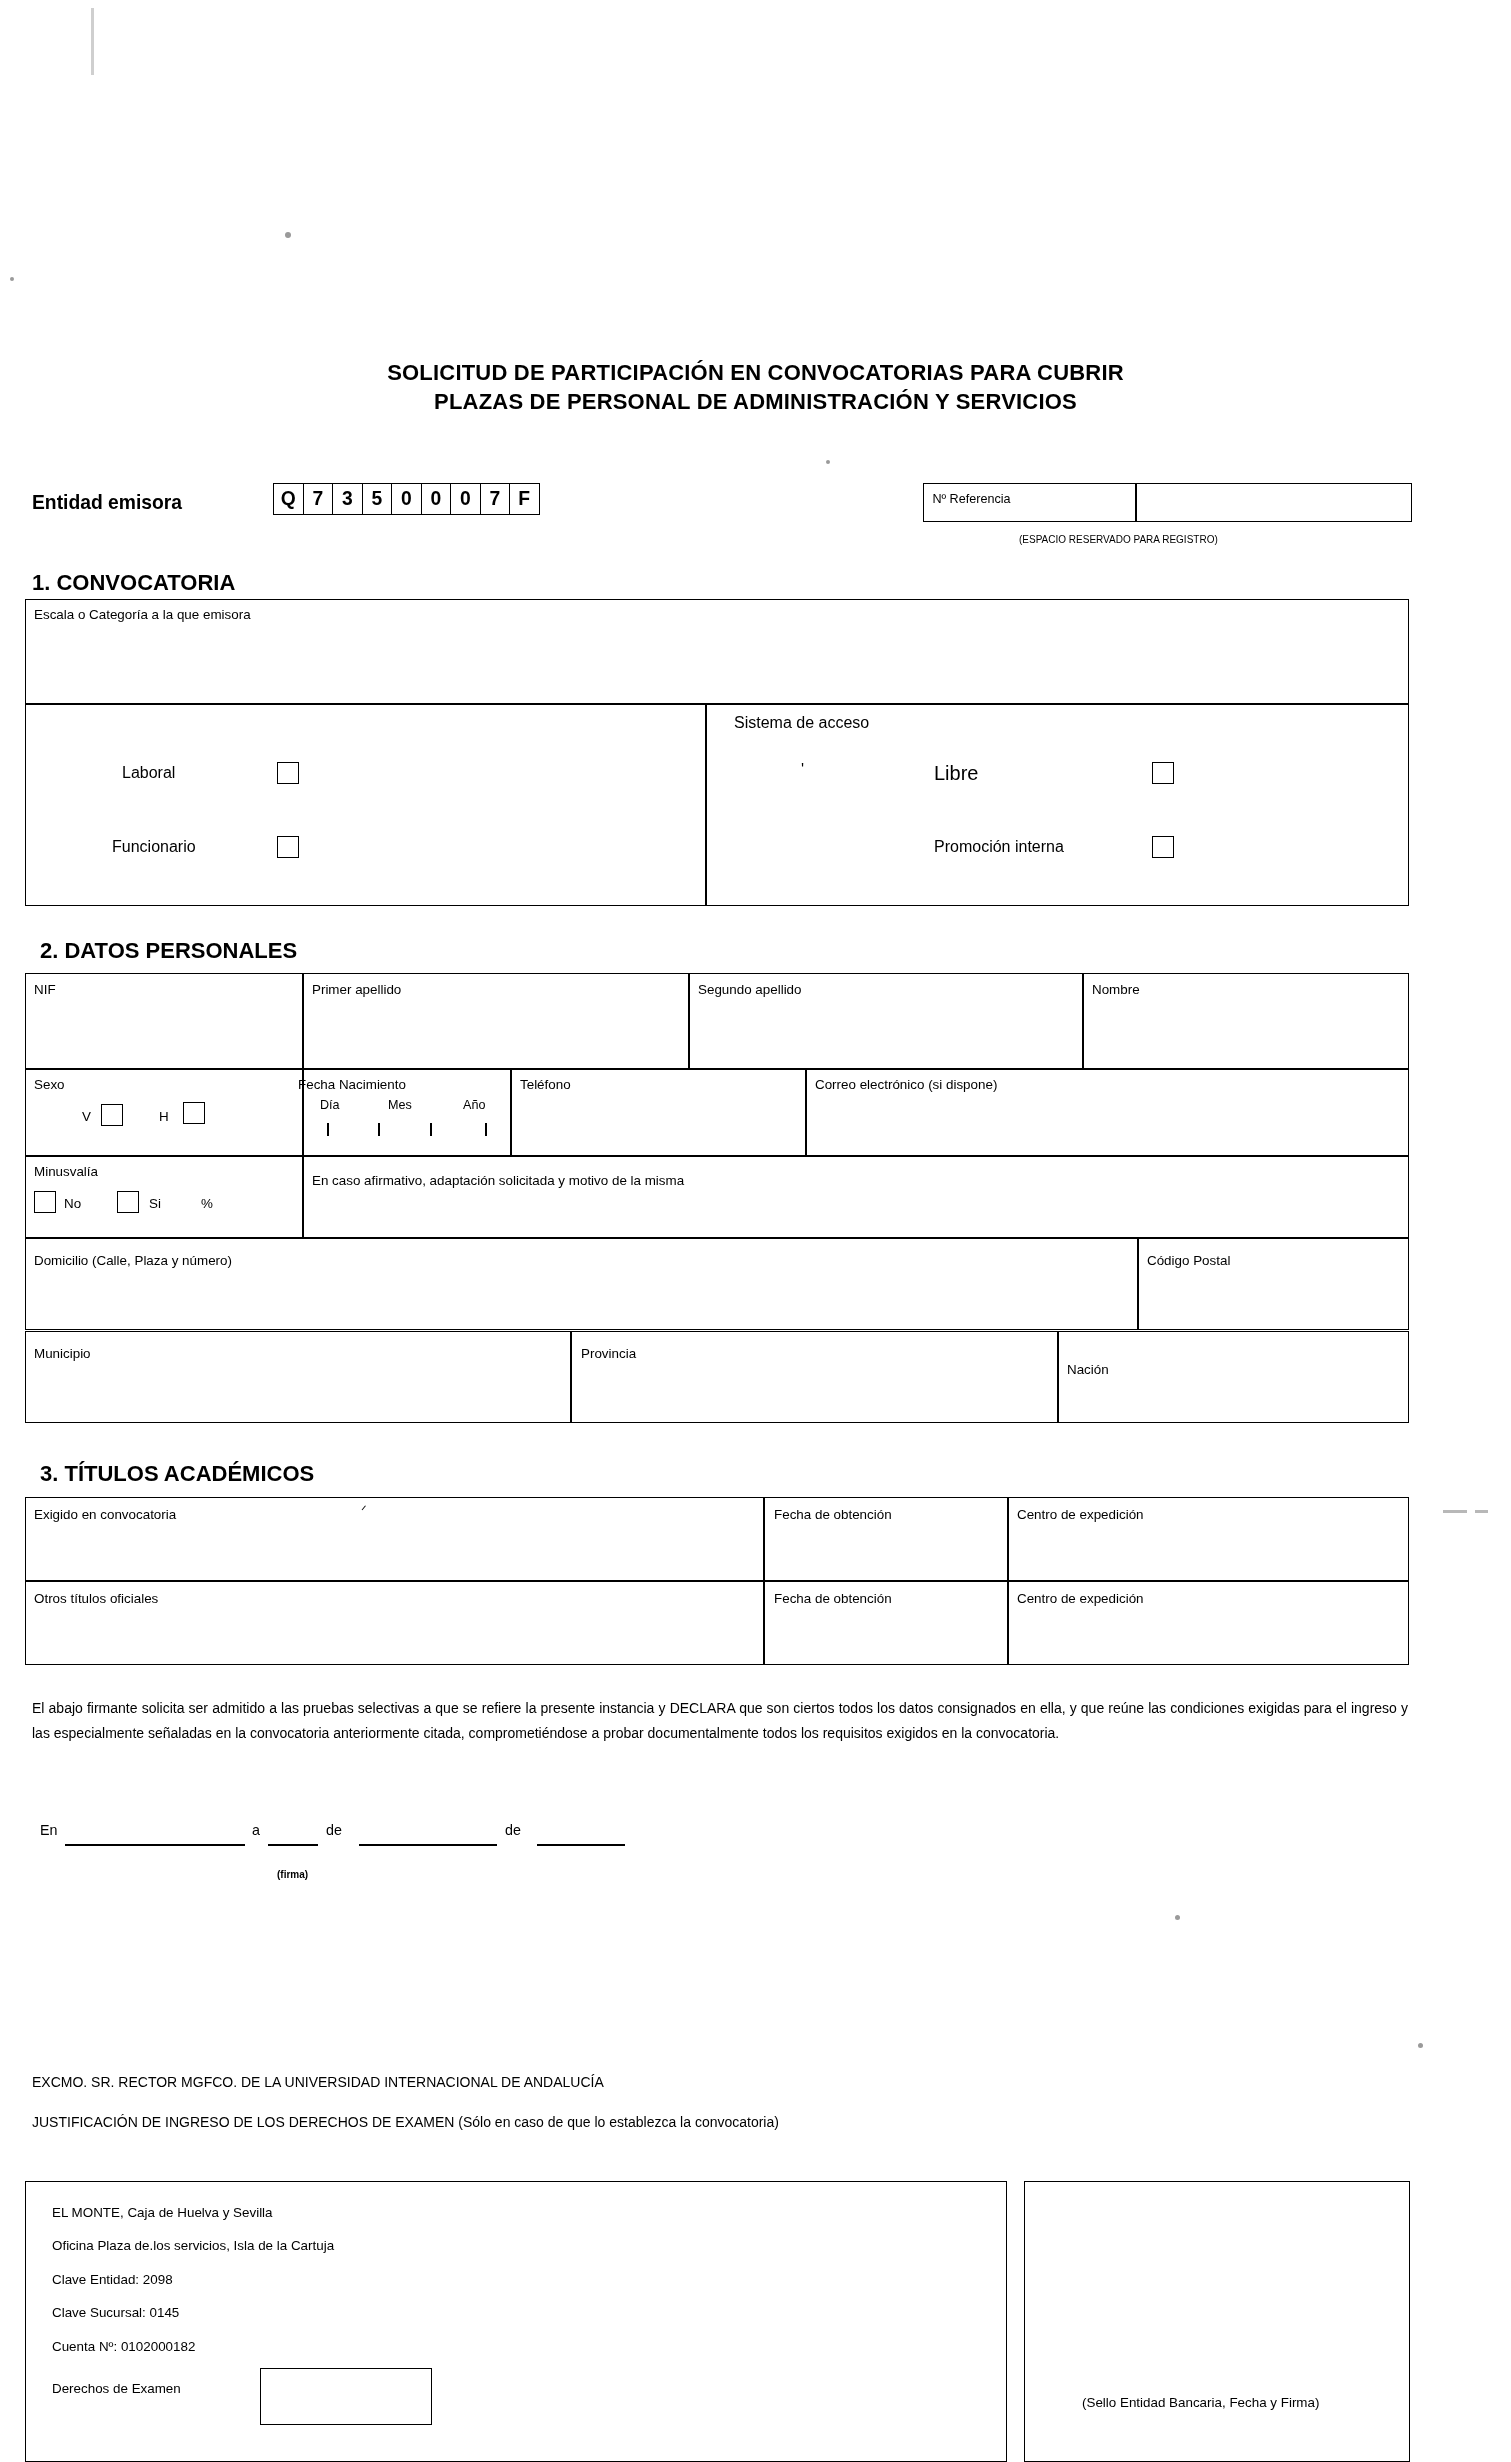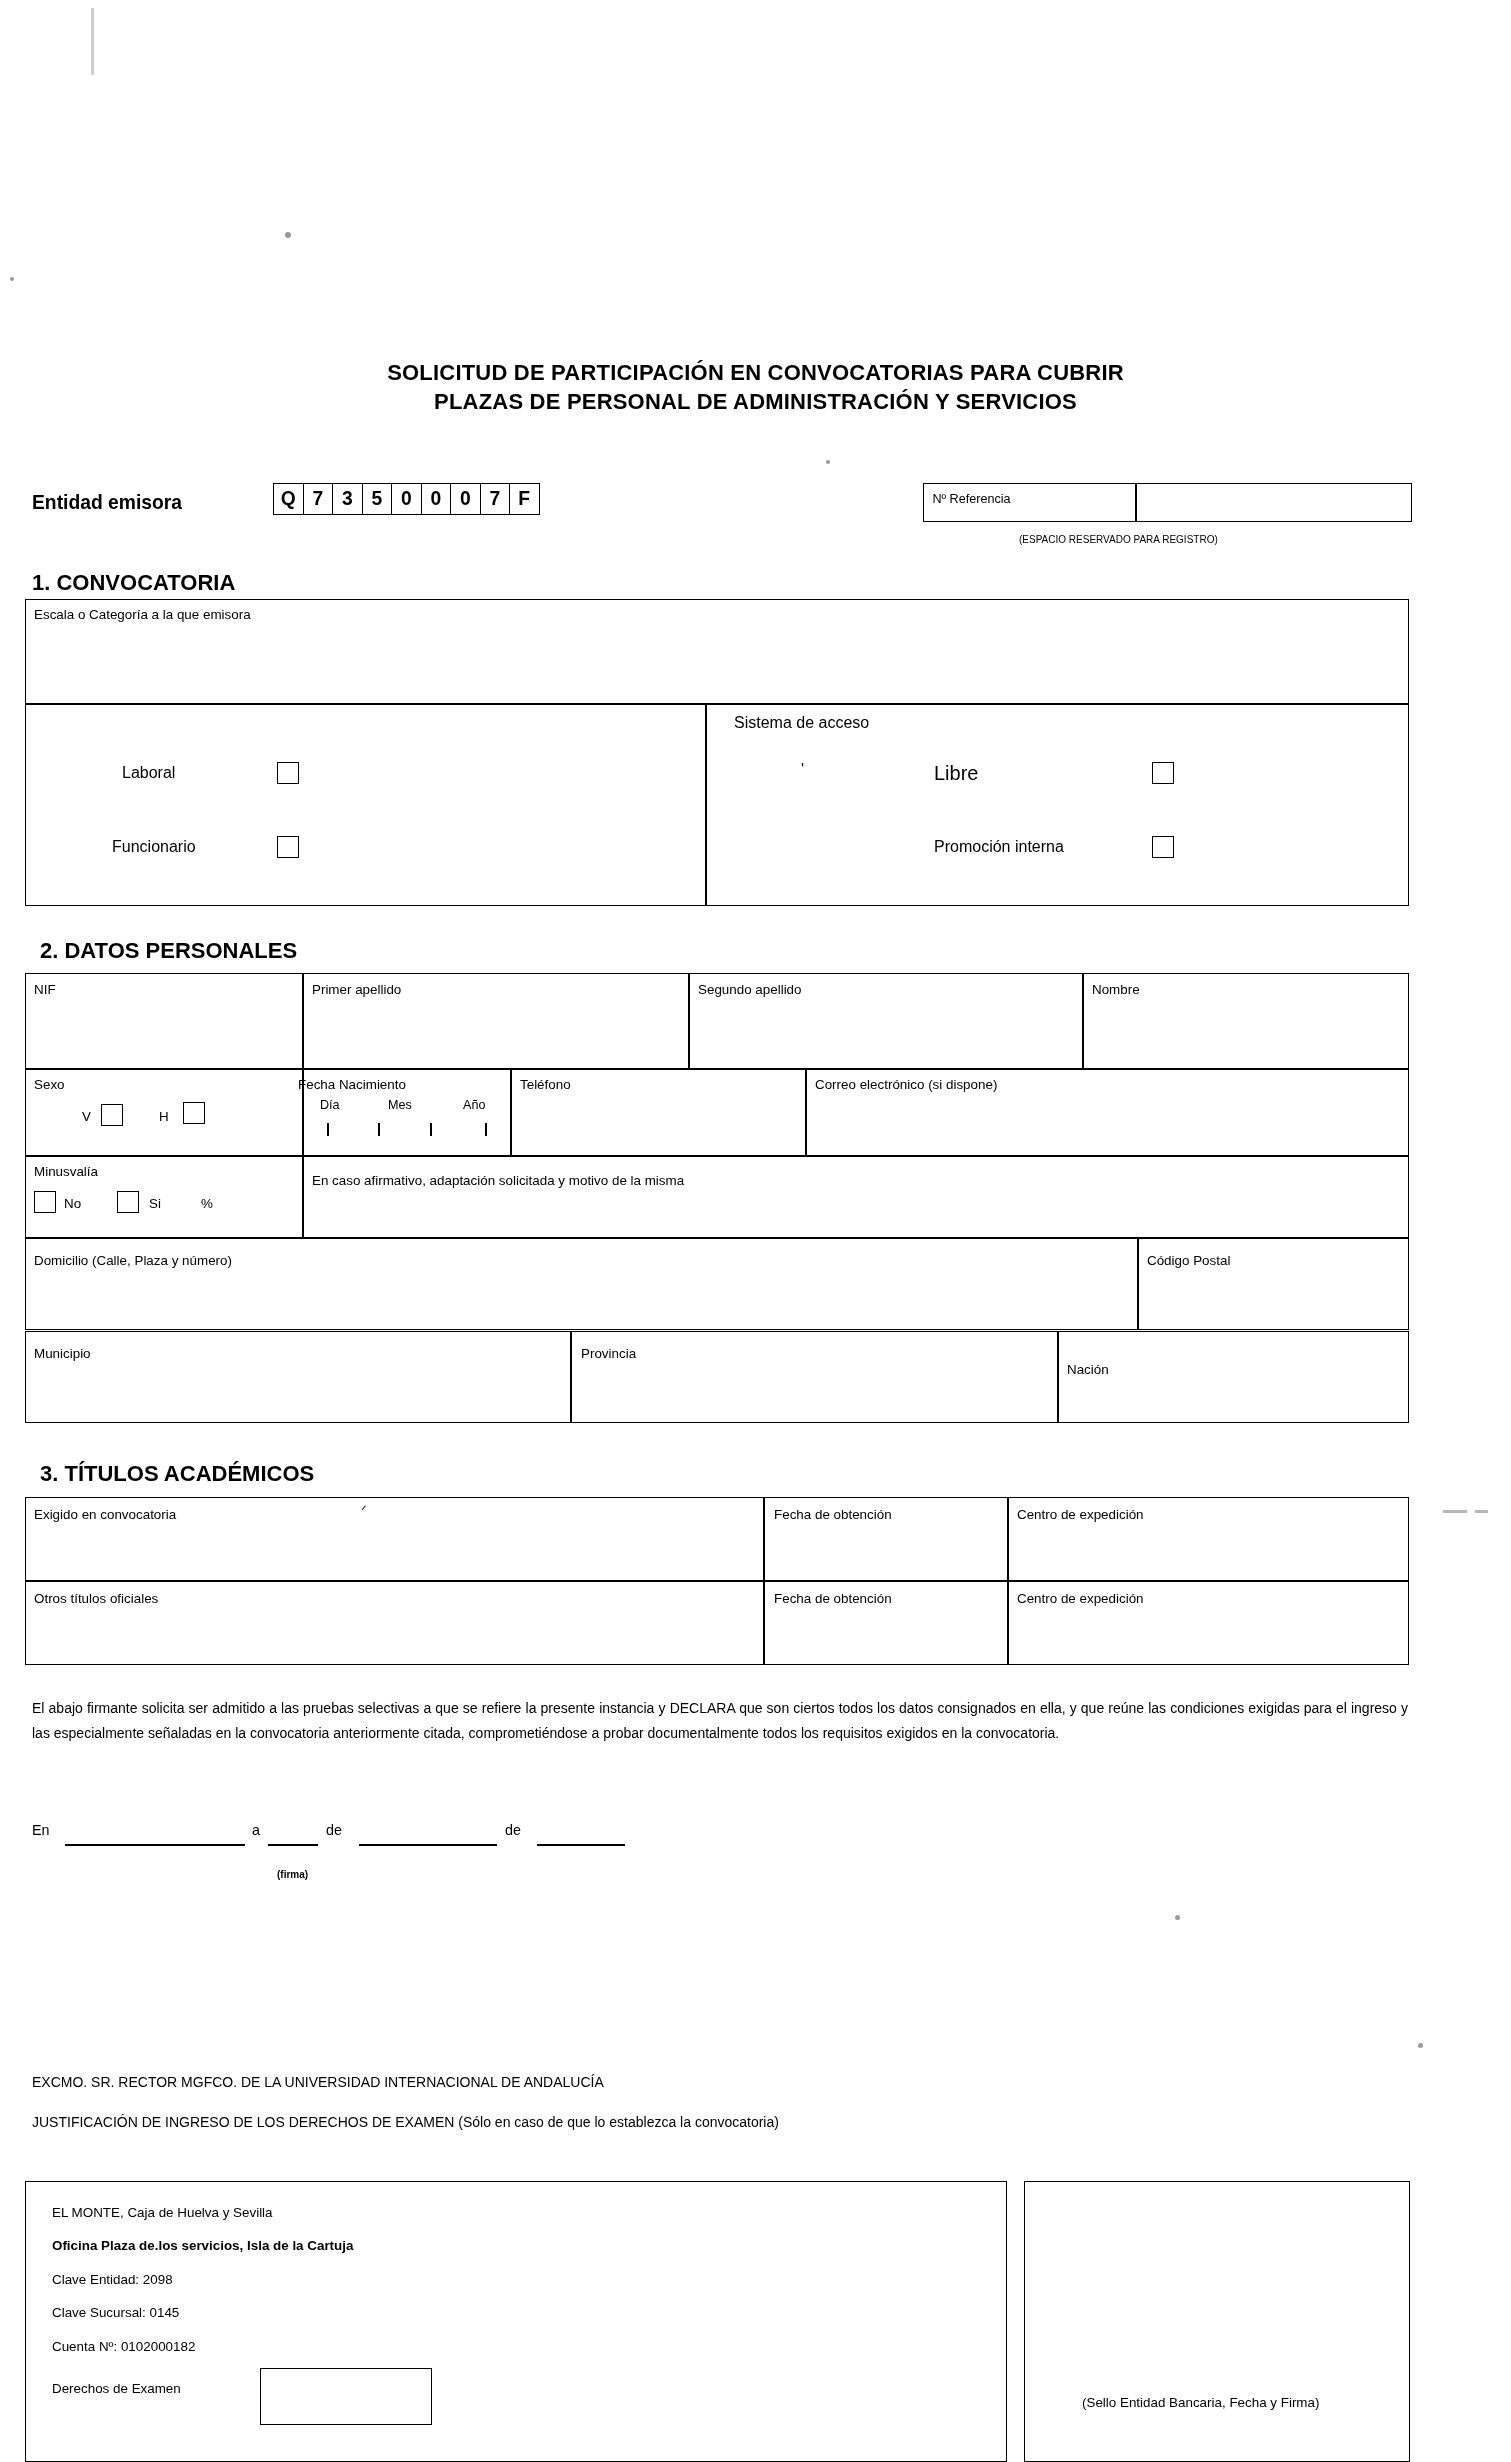--- a/index.html
+++ b/index.html
@@ -353,39 +353,39 @@
 
     <div class="box" style="left:25px; top:1581px; width:1384px; height:84px;"></div>
     <div class="vline" style="left:763px; top:1581px; height:84px;"></div>
     <div class="vline" style="left:1007px; top:1581px; height:84px;"></div>
     <div class="flab" style="left:34px; top:1591px;">Otros títulos oficiales</div>
     <div class="flab" style="left:774px; top:1591px;">Fecha de obtención</div>
     <div class="flab" style="left:1017px; top:1591px;">Centro de expedición</div>
 
     <div class="decl">El abajo firmante solicita ser admitido a las pruebas selectivas a que se refiere la presente instancia y DECLARA que son ciertos todos los datos consignados en ella, y que reúne las condiciones exigidas para el ingreso y las especialmente señaladas en la convocatoria anteriormente citada, comprometiéndose a probar documentalmente todos los requisitos exigidos en la convocatoria.</div>
 
-    <div class="en-line" style="left:32px; top:1822px;">En</div>
+    <div class="en-line" style="left:40px; top:1822px;">En</div>
     <div class="ul" style="left:65px; top:1844px; width:180px;"></div>
     <div class="en-line" style="left:252px; top:1822px;">a</div>
     <div class="ul" style="left:268px; top:1844px; width:50px;"></div>
     <div class="en-line" style="left:326px; top:1822px;">de</div>
     <div class="ul" style="left:359px; top:1844px; width:138px;"></div>
     <div class="en-line" style="left:505px; top:1822px;">de</div>
     <div class="ul" style="left:537px; top:1844px; width:88px;"></div>
 
     <div class="firma">(firma)</div>
 
     <div class="foot-line" style="left:32px; top:2074px;">EXCMO. SR. RECTOR MGFCO. DE LA UNIVERSIDAD INTERNACIONAL DE ANDALUCÍA</div>
     <div class="foot-line" style="left:32px; top:2114px;">JUSTIFICACIÓN DE INGRESO DE LOS DERECHOS DE EXAMEN (Sólo en caso de que lo establezca la convocatoria)</div>
 
     <div class="bank-box" style="left:25px; top:2181px; width:982px; height:281px;"></div>
     <div class="bank-box" style="left:1024px; top:2181px; width:386px; height:281px;"></div>
 
     <div class="bank-line" style="top:2205px;">EL MONTE, Caja de Huelva y Sevilla</div>
-    <div class="bank-line" style="top:2238px;font-weight:bold;">Oficina Plaza de.los servicios, Isla de la Cartuja</div>
+    <div class="bank-line" style="top:2238px;">Oficina Plaza de.los servicios, Isla de la Cartuja</div>
     <div class="bank-line" style="top:2272px;">Clave Entidad: 2098</div>
     <div class="bank-line" style="top:2305px;">Clave Sucursal: 0145</div>
     <div class="bank-line" style="top:2339px;">Cuenta Nº: 0102000182</div>
     <div class="bank-line" style="top:2381px;">Derechos de Examen</div>
     <div class="box" style="left:260px; top:2368px; width:172px; height:57px;"></div>
 
     <div class="sello" style="left:1082px; top:2395px;">(Sello Entidad Bancaria, Fecha y Firma)</div>
 
     <div class="speck" style="left:285px; top:232px; width:5.9px; height:5.9px;"></div>
     <div class="speck" style="left:10px; top:277px; width:4.2px; height:4.2px;"></div>

